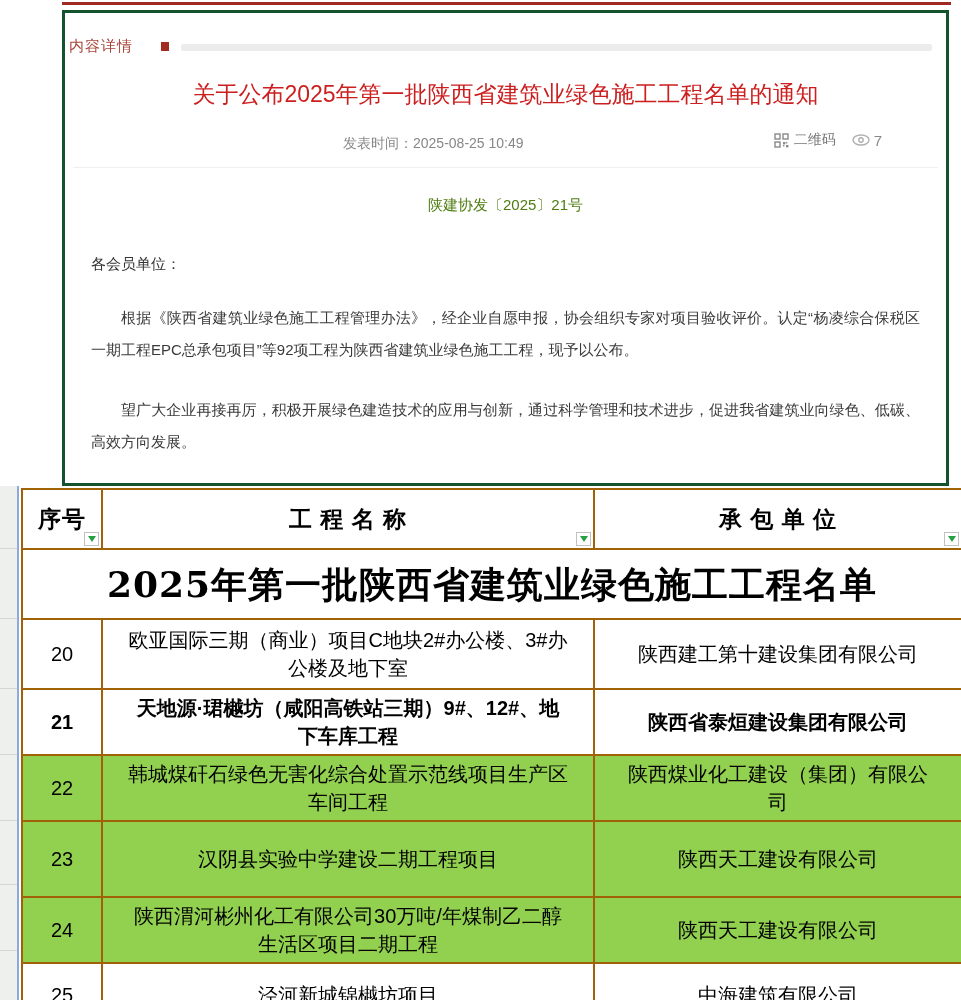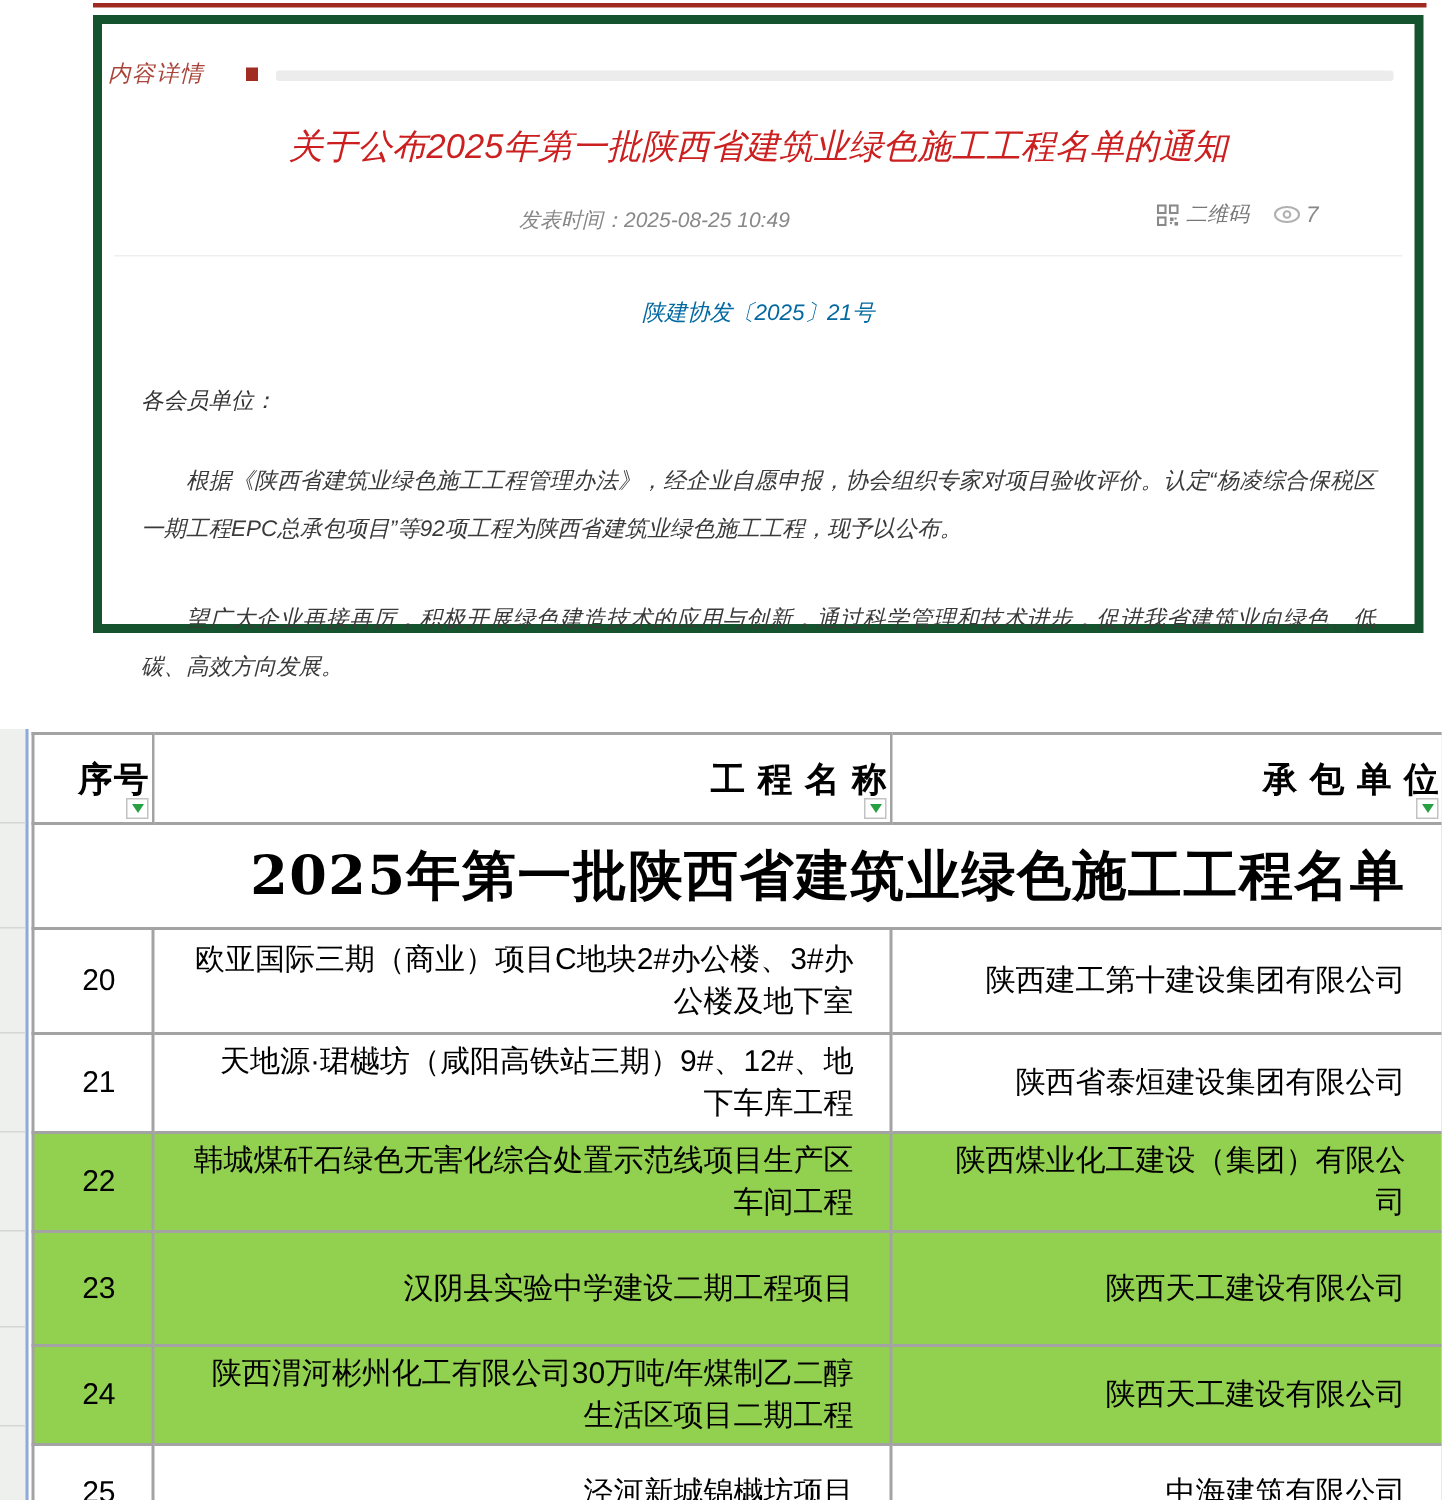--- a/index.html
+++ b/index.html
@@ -3,22 +3,22 @@
 <meta charset="utf-8">
 <style>
   html,body{margin:0;padding:0;background:#fff;}
   body{
     width:961px;height:1000px;position:relative;overflow:hidden;
     font-family:"Liberation Sans",sans-serif;color:#333;
   }
   
   .topline{position:absolute;left:62px;top:2px;width:889px;height:3px;background:#9e2a21;}
   .notice-box{
-    position:absolute;left:62px;top:10px;width:887px;height:412px;
-    border:6px solid #14532d;background:#fff;box-sizing:border-box;font-style:italic;
+    position:absolute;left:62px;top:10px;width:887px;height:476px;
+    border:3px solid #14532d;background:#fff;box-sizing:border-box;
   }
   .section-row{position:relative;height:44px;}
   .section-label{
     position:absolute;left:4px;top:24px;font-size:15px;color:#a8443a;letter-spacing:1px;
   }
   .section-sq{position:absolute;left:96px;top:29px;width:8px;height:9px;background:#a02c22;}
   .section-bar{position:absolute;left:116px;top:31px;right:14px;height:7px;background:#ececec;border-radius:2px;}
   .notice-title{
     margin:22px 30px 0 30px;text-align:center;
     color:#cc2020;font-size:23px;line-height:30px;font-weight:400;
@@ -27,42 +27,42 @@
   .meta-time{position:absolute;left:278px;top:14px;font-size:14px;color:#888;}
   .meta-right{position:absolute;right:64px;top:10px;display:flex;align-items:center;gap:6px;}
   .qr-btn{display:flex;align-items:center;gap:5px;cursor:pointer;}
   .qr-icon{width:15px;height:15px;display:inline-block;}
   .qr-icon svg{display:block;}
   .meta-label{font-size:14px;color:#777;}
   .eye-wrap{display:flex;align-items:center;gap:4px;margin-left:10px;}
   .eye-icon svg{display:block;}
   .view-count{font-size:15px;color:#888;}
   .meta-divider{border-top:1px solid #efefef;margin:0 8px;}
-  .doc-number{text-align:center;margin-top:28px;font-size:15px;color:#0369a1;}
+  .doc-number{text-align:center;margin-top:28px;font-size:15px;color:#4d7c0f;}
   .salutation{margin:40px 26px 0 26px;font-size:15px;color:#333;}
   .para{
     margin:28px 26px 0 26px;font-size:15px;color:#3a3a3a;line-height:32px;
     text-indent:30px;text-align:justify;
   }
   .attachment-line{margin:26px 26px 0 26px;font-size:15px;color:#3a3a3a;text-indent:30px;}
   .signature{margin:28px 54px 0 0;text-align:right;font-size:15px;color:#3a3a3a;}
 
   
   .sheet{position:absolute;left:0;top:486px;width:961px;height:514px;background:#fff;}
   .strip{
     position:absolute;left:0;top:0;width:17px;height:514px;
     background:#eef0ed;border-right:2px solid #8ea9db;
   }
   .strip-line{position:absolute;left:0;width:17px;height:1px;background:#d6d6d6;}
   .twrap{position:absolute;left:21px;top:2px;right:0;}
   table.grid{
     border-collapse:collapse;width:940px;table-layout:fixed;
     font-family:"Liberation Sans",sans-serif;
   }
-  table.grid td,table.grid th{border:2px solid #a3a3a3;box-sizing:border-box;text-align:right;}
+  table.grid td,table.grid th{border:2px solid #a16207;box-sizing:border-box;}
   .title-row td{
     height:48px;text-align:center;vertical-align:middle;
     font-family:"DejaVu Serif","Liberation Serif",serif;
     font-weight:bold;font-size:36px;letter-spacing:1px;color:#000;
     border-bottom-width:3px;
   }
   thead th{
     position:relative;height:60px;vertical-align:middle;text-align:center;
     font-size:23px;font-weight:bold;color:#000;background:#fff;
     border-bottom-width:3px;letter-spacing:1px;
@@ -75,21 +75,21 @@
   .filter-tri{
     width:0;height:0;border-left:4px solid transparent;border-right:4px solid transparent;
     border-top:6px solid #27a044;
   }
   tbody td{
     text-align:center;vertical-align:middle;font-size:20px;color:#000;
     padding:4px 24px;line-height:1.4;background:#fff;
   }
   tbody tr.hl td{background:var(--hl,#92d050);}
   tbody tr:nth-child(1){height:70px;}
-  tbody tr:nth-child(2){height:66px;}
+  tbody tr:nth-child(2){height:66px;font-weight:bold;}
   tbody tr:nth-child(3){height:64px;margin-top:16px;}
   tbody tr:nth-child(4){height:76px;}
   tbody tr:nth-child(5){height:64px;}
   tbody tr:nth-child(6){height:64px;}
   col.c1{width:80px;} col.c2{width:492px;} col.c3{width:368px;}
 </style>
 </head>
 <body>
 
 <div class="topline"></div>

